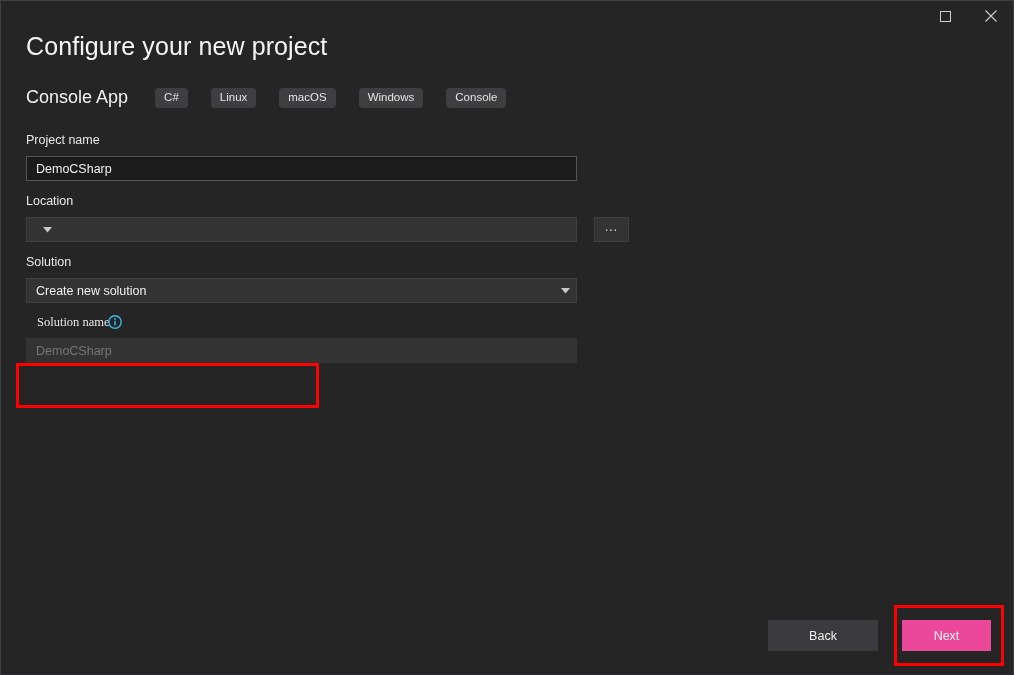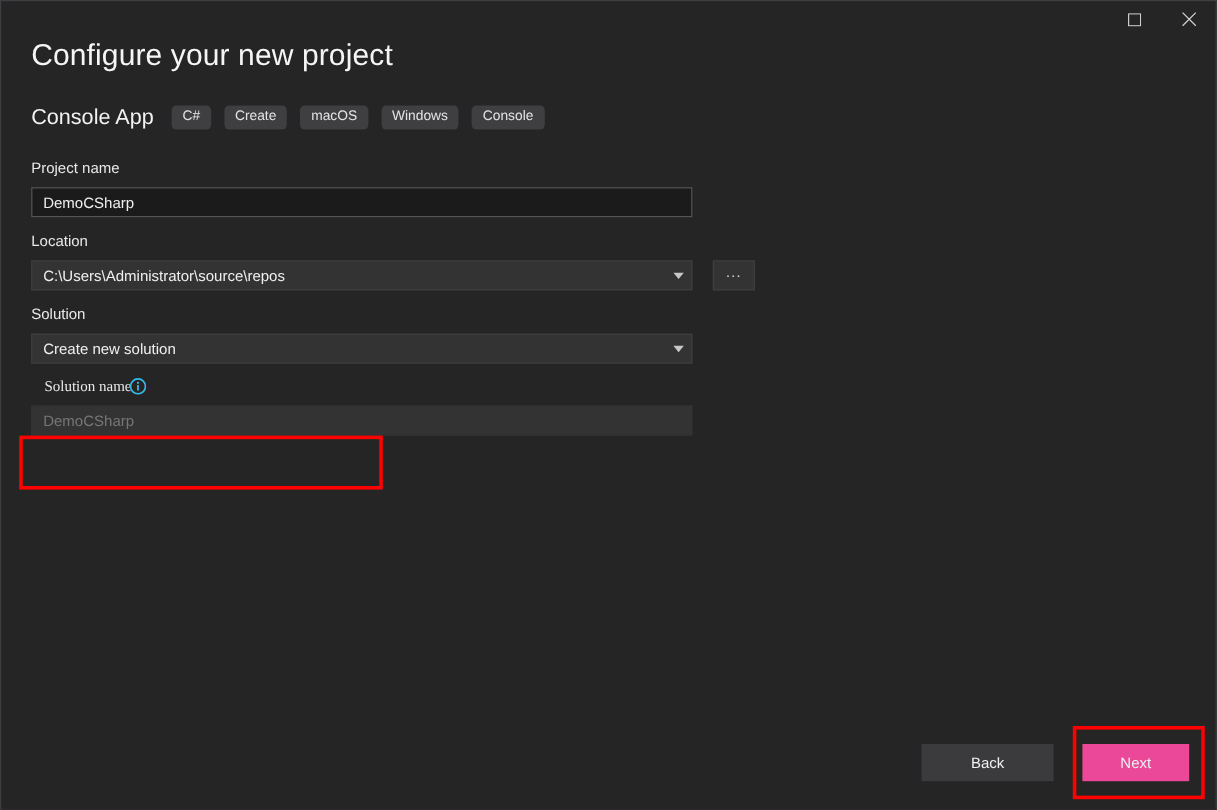--- a/index.html
+++ b/index.html
@@ -54,21 +54,21 @@
     color: #f5f5f5;
     letter-spacing: 0.1px;
     white-space: nowrap;
   }
   .subhead-row {
     position: absolute;
     left: 25px;
     top: 86px;
     display: flex;
     align-items: center;
-    gap: 11px;
+    gap: 23px;
   }
   .template-name {
     font-size: 18px;
     font-weight: 400;
     color: #f2f2f2;
     white-space: nowrap;
     margin-right: 4px;
   }
   .chip {
     background: #3f3f41;
@@ -227,34 +227,33 @@
         </svg>
       </span>
     </div>
   </div>
 
   <div class="page-title">Configure your new project</div>
 
   <div class="subhead-row">
     <span class="template-name">Console App</span>
     <span class="chip">C#</span>
-    <span class="chip">Create</span>
+    <span class="chip">Linux</span>
     <span class="chip">macOS</span>
     <span class="chip">Windows</span>
     <span class="chip">Console</span>
   </div>
 
   <div class="field-label" style="left:25px; top:132px;">Project name</div>
   <div class="input-box" style="top:155px;">
     <span>DemoCSharp</span>
   </div>
 
   <div class="field-label" style="left:25px; top:193px;">Location</div>
   <div class="combo-box" style="top:216px;">
-    <span class="combo-text">C:\Users\Administrator\source\repos</span>
     <span class="combo-arrow">
       <svg width="9" height="6" viewBox="0 0 9 6">
         <path d="M0 0 L9 0 L4.5 5.5 Z" fill="#c8c8c8"></path>
       </svg>
     </span>
   </div>
   <div class="browse-btn" style="left:593px; top:216px;">...</div>
 
   <div class="field-label" style="left:25px; top:254px;">Solution</div>
   <div class="combo-box" style="top:277px;">

